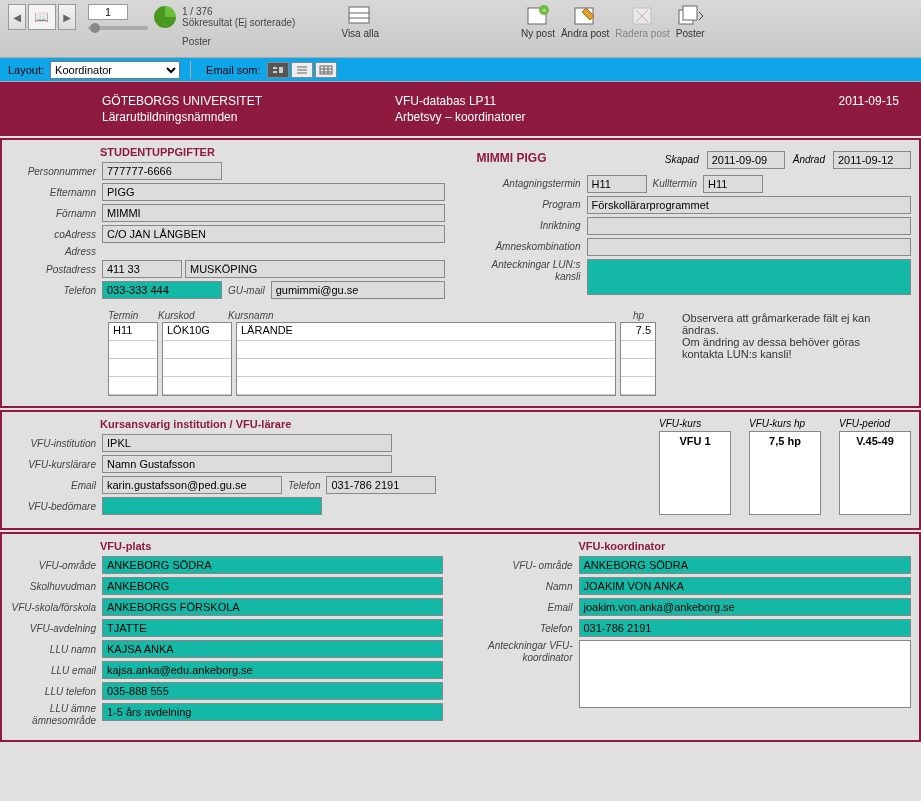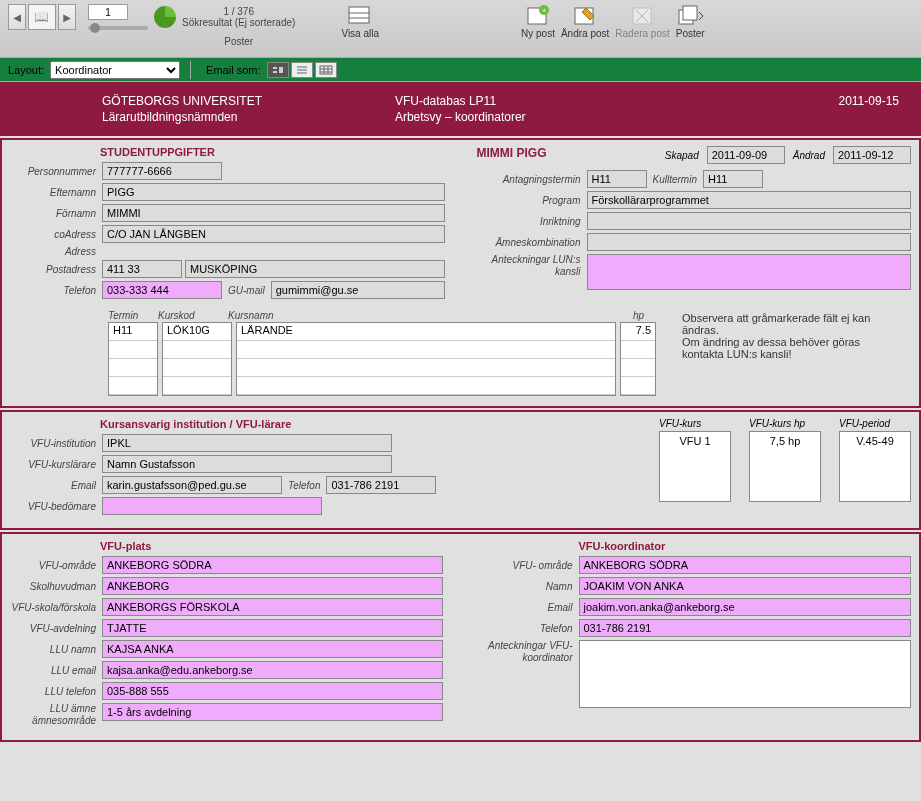--- a/index.html
+++ b/index.html
@@ -10,64 +10,64 @@
   .tb-group { display:flex; flex-direction:column; align-items:center; font-size:10px; color:#333; }
   .tb-icon { width:28px; height:24px; display:flex; align-items:center; justify-content:center; }
   .nav-widget { display:flex; align-items:center; gap:2px; }
   .nav-btn { width:18px; height:26px; background:linear-gradient(#f4f4f4,#ddd); border:1px solid #999; display:flex; align-items:center; justify-content:center; font-size:10px; color:#666; }
   .nav-book { width:28px; height:26px; background:#f4f4f4; border:1px solid #999; display:flex; align-items:center; justify-content:center; font-size:12px; }
   .record-box { display:flex; flex-direction:column; margin-left:6px; }
   .record-input { width:40px; height:16px; border:1px solid #999; text-align:center; font-size:10px; background:#fff; }
   .slider { width:60px; height:4px; background:#aaa; margin-top:6px; position:relative; border-radius:2px; }
   .slider::before { content:""; position:absolute; left:2px; top:-3px; width:10px; height:10px; background:#888; border-radius:50%; }
   .pie { width:22px; height:22px; border-radius:50%; background: conic-gradient(#6bbf3a 0 90deg, #4a9820 90deg 360deg); margin-top:2px; }
-  .rec-info { display:flex; flex-direction:column; font-size:10px; color:#444; margin-left:2px; margin-top:2px;text-align:center; }
+  .rec-info { display:flex; flex-direction:column; font-size:10px; color:#444; margin-left:2px; margin-top:2px; }
   .tb-sep { flex:0 0 14px; }
 
-  .subbar { background:#15803d; height:24px; display:flex; align-items:center; padding:0 8px; gap:6px; font-size:11px; border-bottom:1px solid #aaa; }
+  .subbar { background:#0ea5e9; height:24px; display:flex; align-items:center; padding:0 8px; gap:6px; font-size:11px; border-bottom:1px solid #aaa; }
   .subbar select { font-size:11px; height:18px; width:130px; }
   .view-btns { display:flex; gap:2px; }
   .view-btn { width:22px; height:16px; background:#eee; border:1px solid #888; display:flex; align-items:center; justify-content:center; }
   .view-btn.active { background:#555; }
 
   
   .header-band { background:#8e1b3f; color:#fff; padding:10px 20px; display:flex; justify-content:space-between; font-size:12px; border:2px solid #8e1b3f; }
   .header-band .col { display:flex; flex-direction:column; gap:2px; }
   .header-band b { font-weight:normal; }
 
   
   .section { border:2px solid #8e1b3f; background:#e0e0e0; margin-top:2px; padding:6px 8px 10px; position:relative; }
   .sec-title { color:#8e1b3f; font-weight:bold; font-size:11px; margin-bottom:4px; margin-left:90px; }
-  .two-col { display:flex; gap:32px; }
+  .two-col { display:flex; gap:32px;align-items:center; }
   .col-left, .col-right { flex:1; }
 
   .row { display:flex; align-items:center; margin-bottom:3px; }
   .lbl { width:92px; text-align:right; font-style:italic; color:#444; font-size:10px; padding-right:6px; }
-  .fld { flex:1; height:18px; border:1px solid #888; background:#f0abfc; padding:1px 4px; font-size:11px; display:flex; align-items:center; }
+  .fld { flex:1; height:18px; border:1px solid #888; background:#14b8a6; padding:1px 4px; font-size:11px; display:flex; align-items:center; }
   .fld.ro { background:#dcdcdc; }
   .inline-lbl { font-style:italic; color:#444; font-size:10px; padding:0 6px; }
 
   .meta { display:flex; gap:8px; align-items:center; justify-content:flex-end; margin-bottom:6px; }
   .meta .lbl2 { font-style:italic; font-size:10px; }
   .meta .fld { flex:0 0 78px; background:#dcdcdc; }
 
   .name-big { color:#8e1b3f; font-weight:bold; font-size:12px; margin-bottom:3px; }
 
   
   .tbl-wrap { margin-left:98px; margin-top:8px; display:flex; gap:24px; }
   .tbl { border:1px solid #888; background:#fff; }
   .thead { display:flex; font-style:italic; font-size:10px; color:#444; margin-bottom:1px; }
   .tcell { border-bottom:1px solid #ccc; height:18px; padding:1px 4px; font-size:11px; white-space:nowrap; overflow:hidden; }
   .note-box { width:250px; font-size:11px; color:#333; background:#e0e0e0; padding:2px; }
 
   
   .vfu-cols-wrap { margin-left:30px; }
   .vfu-cols { display:flex; gap:18px; }
   .vfu-col-head { width:72px; text-align:left; font-style:italic; font-size:10px; margin-bottom:2px; }
-  .vfu-col-body { width:72px; height:71px; border:1px solid #888; background:#fff; text-align:center; padding-top:3px; font-size:11px; }
+  .vfu-col-body { width:72px; height:84px; border:1px solid #888; background:#fff; text-align:center; padding-top:3px; font-size:11px;font-weight:bold; }
 
   
   .split { display:flex; gap:36px; }
   .split > div { flex:1; }
   .notes-area { flex:1; height:68px; border:1px solid #888; background:#fff; }
 
   svg { display:block; }
 </style>
 </head>
 <body>

